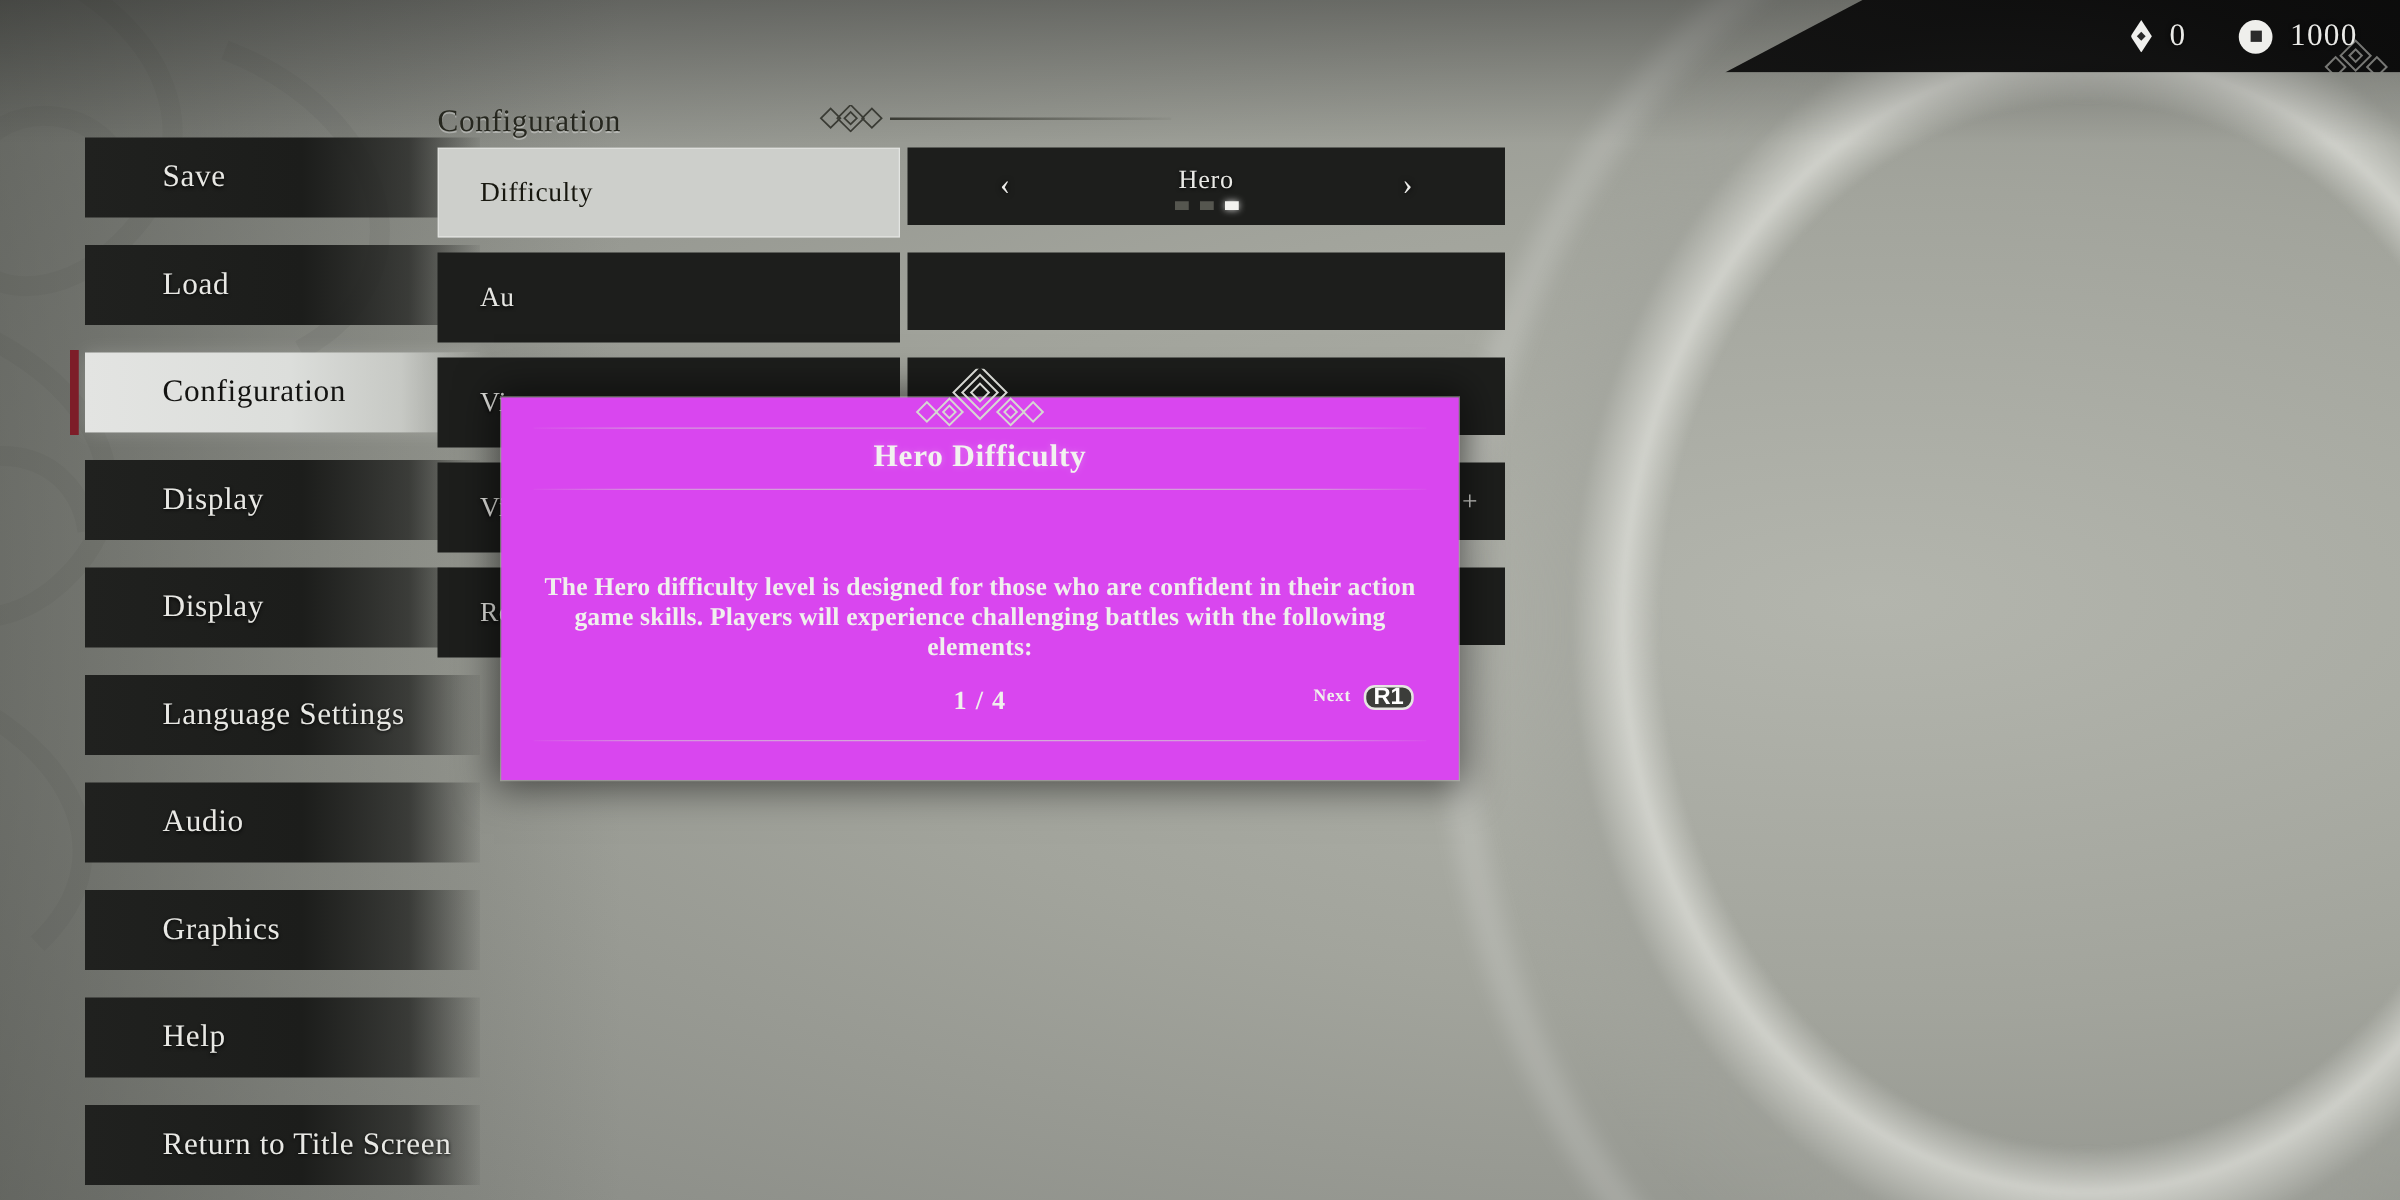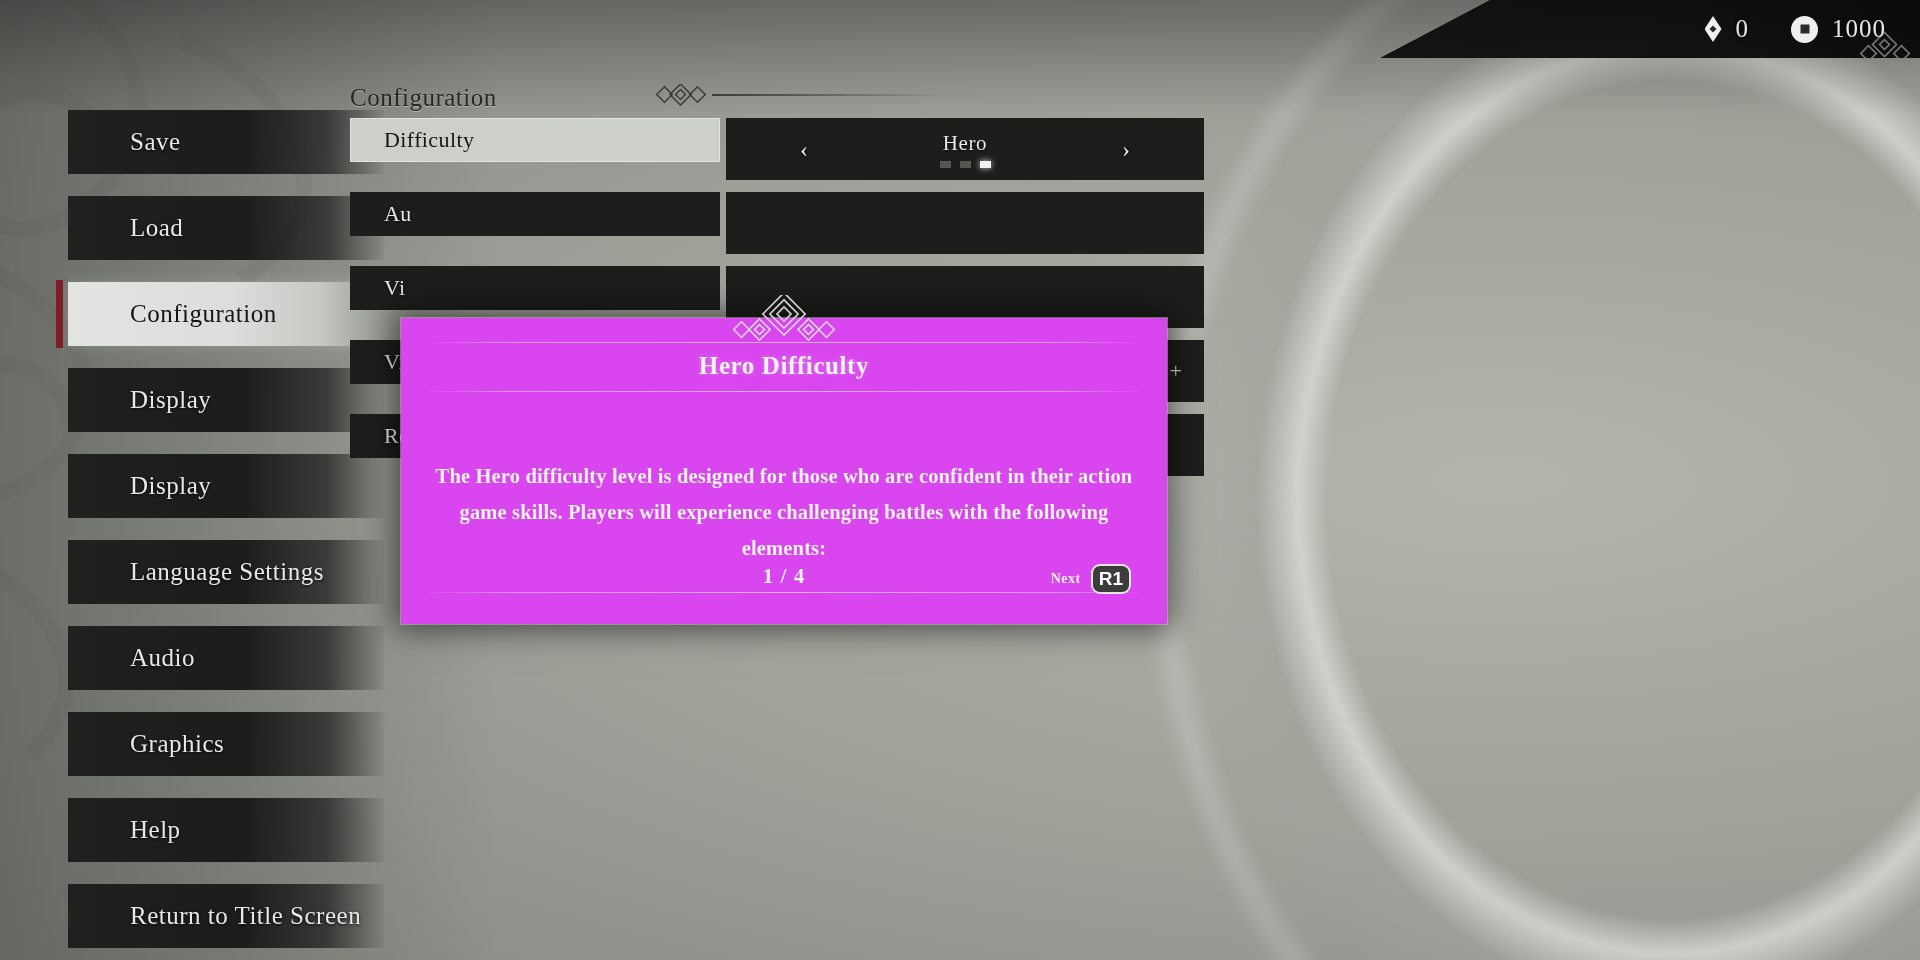--- a/index.html
+++ b/index.html
@@ -187,21 +187,21 @@
     background: linear-gradient(to right, #3a3b34, rgba(58,59,52,0.05));
   }
 
   .row {
     display: flex;
     gap: 6px;
     margin-bottom: 12px;
   }
   .row-label {
     width: 370px;
-    height: 44px;
+    height: 72px;
     display: flex;
     align-items: center;
     padding-left: 34px;
     box-sizing: border-box;
     background: #1d1e1c;
     color: #e6e6e2;
     font-size: 22px;
     letter-spacing: 0.4px;
     text-shadow: 0 1px 3px rgba(0,0,0,0.8);
   }
@@ -309,27 +309,27 @@
     text-shadow: 0 0 6px rgba(255,255,255,0.25);
   }
   .modal-body {
     position: absolute;
     left: 22px; right: 22px;
     top: 140px;
     text-align: center;
     color: #f0f0ed;
     font-size: 20.5px;
     font-weight: bold;
-    line-height: 36px;
+    line-height: 24px;
     letter-spacing: 0.15px;
   }
   .modal-footer {
     position: absolute;
     left: 26px; right: 26px;
-    top: 246px;
+    top: 230px;
     height: 30px;
   }
   .modal-page {
     position: absolute;
     left: 0; right: 0;
     text-align: center;
     color: #f0f0ec;
     font-size: 21px;
     letter-spacing: 1px;
     font-weight: bold;
@@ -343,21 +343,21 @@
     gap: 10px;
   }
   .next-label {
     color: #f0f0ec;
     font-size: 14px;
     font-weight: bold;
     letter-spacing: 0.5px;
   }
   .btn-badge {
     min-width: 34px;
-    height: 30px;
+    height: 20px;
     padding: 0 6px;
     box-sizing: border-box;
     border: 2px solid #e6e6e2;
     border-radius: 9px;
     background: #3c3d3a;
     color: #ffffff;
     font-size: 19px;
     font-weight: bold;
     display: flex;
     align-items: center;

